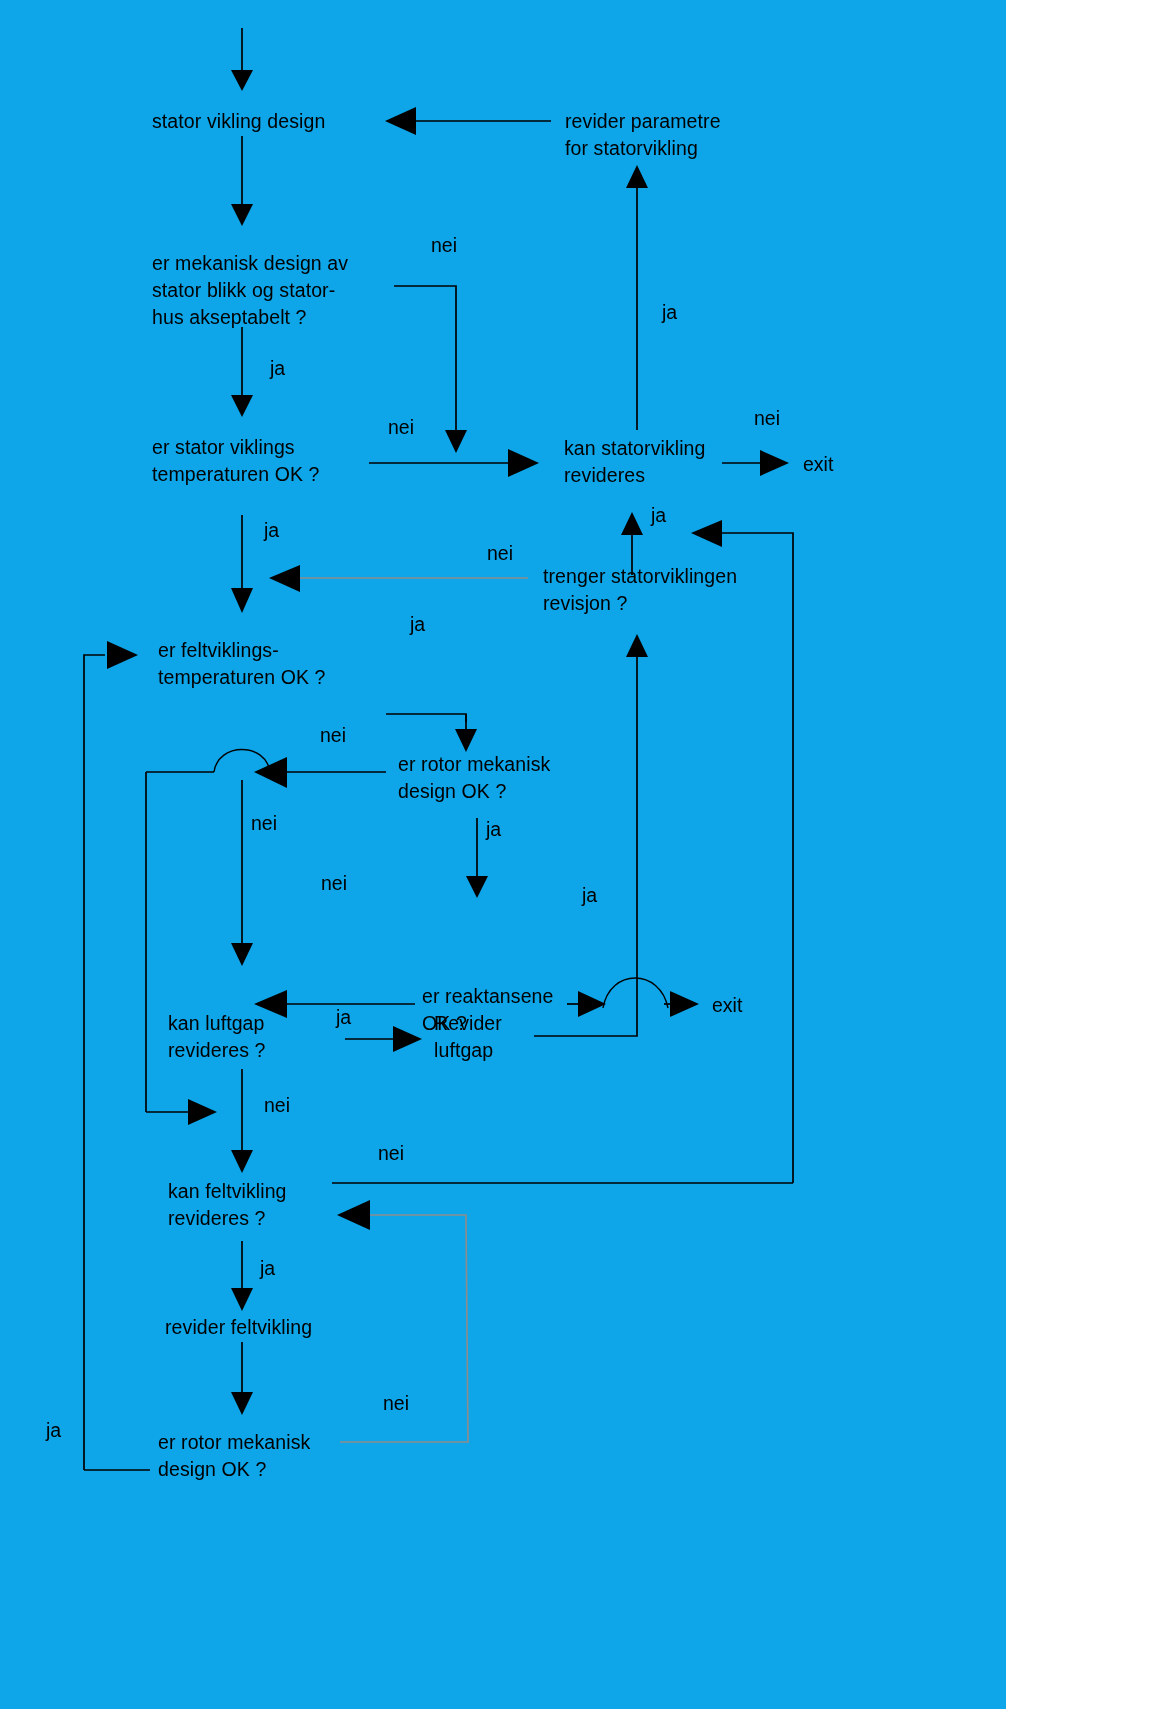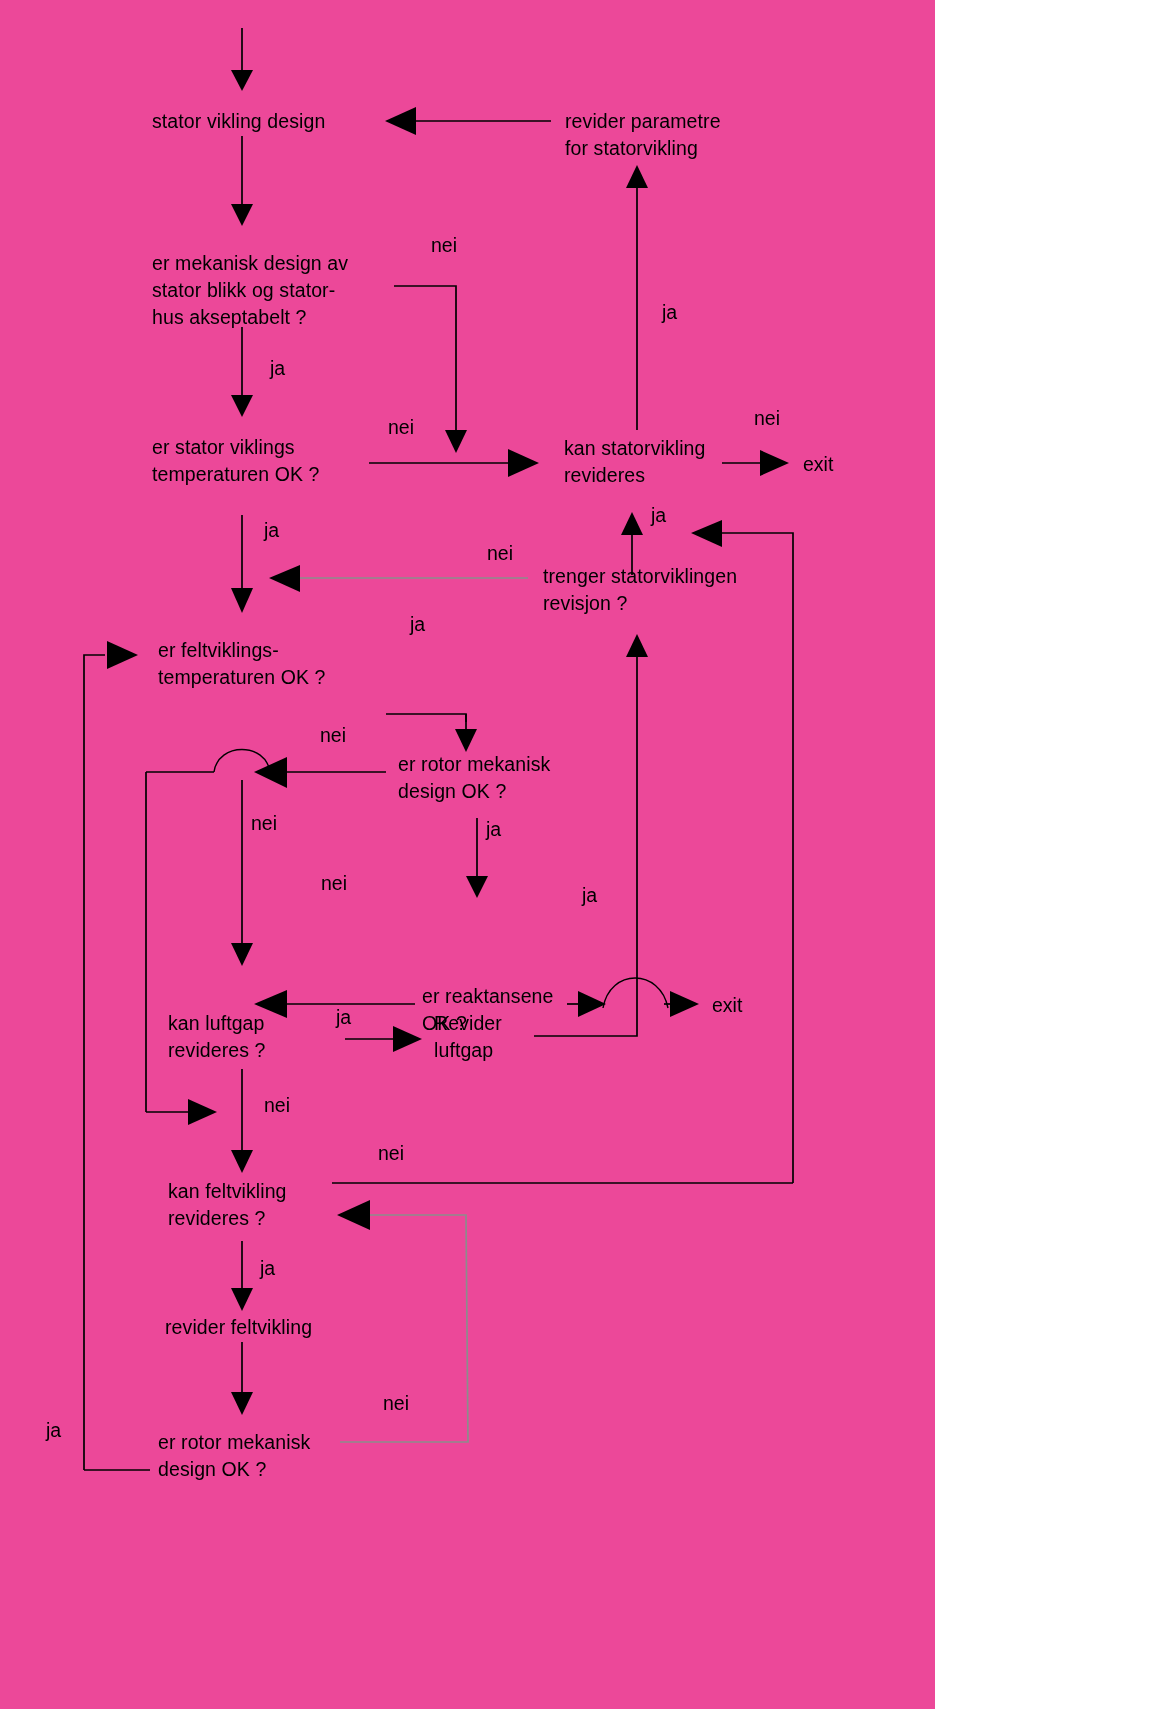--- a/index.html
+++ b/index.html
@@ -2,23 +2,23 @@
 <html><head>
 <meta charset="utf-8">
 <style>
   html, body {
     margin: 0;
     padding: 0;
     background: #ffffff;
   }
   #canvas-wrap {
     position: relative;
-    width: 935px;
+    width: 1006px;
     height: 1709px;
-    background: #ec4899;
+    background: #0ea5e9;
     overflow: hidden;
     font-family: "Liberation Sans", sans-serif;
   }
   svg#flow {
     position: absolute;
     inset: 0;
     width: 1171px;
     height: 1709px;
     display: block;
   }

